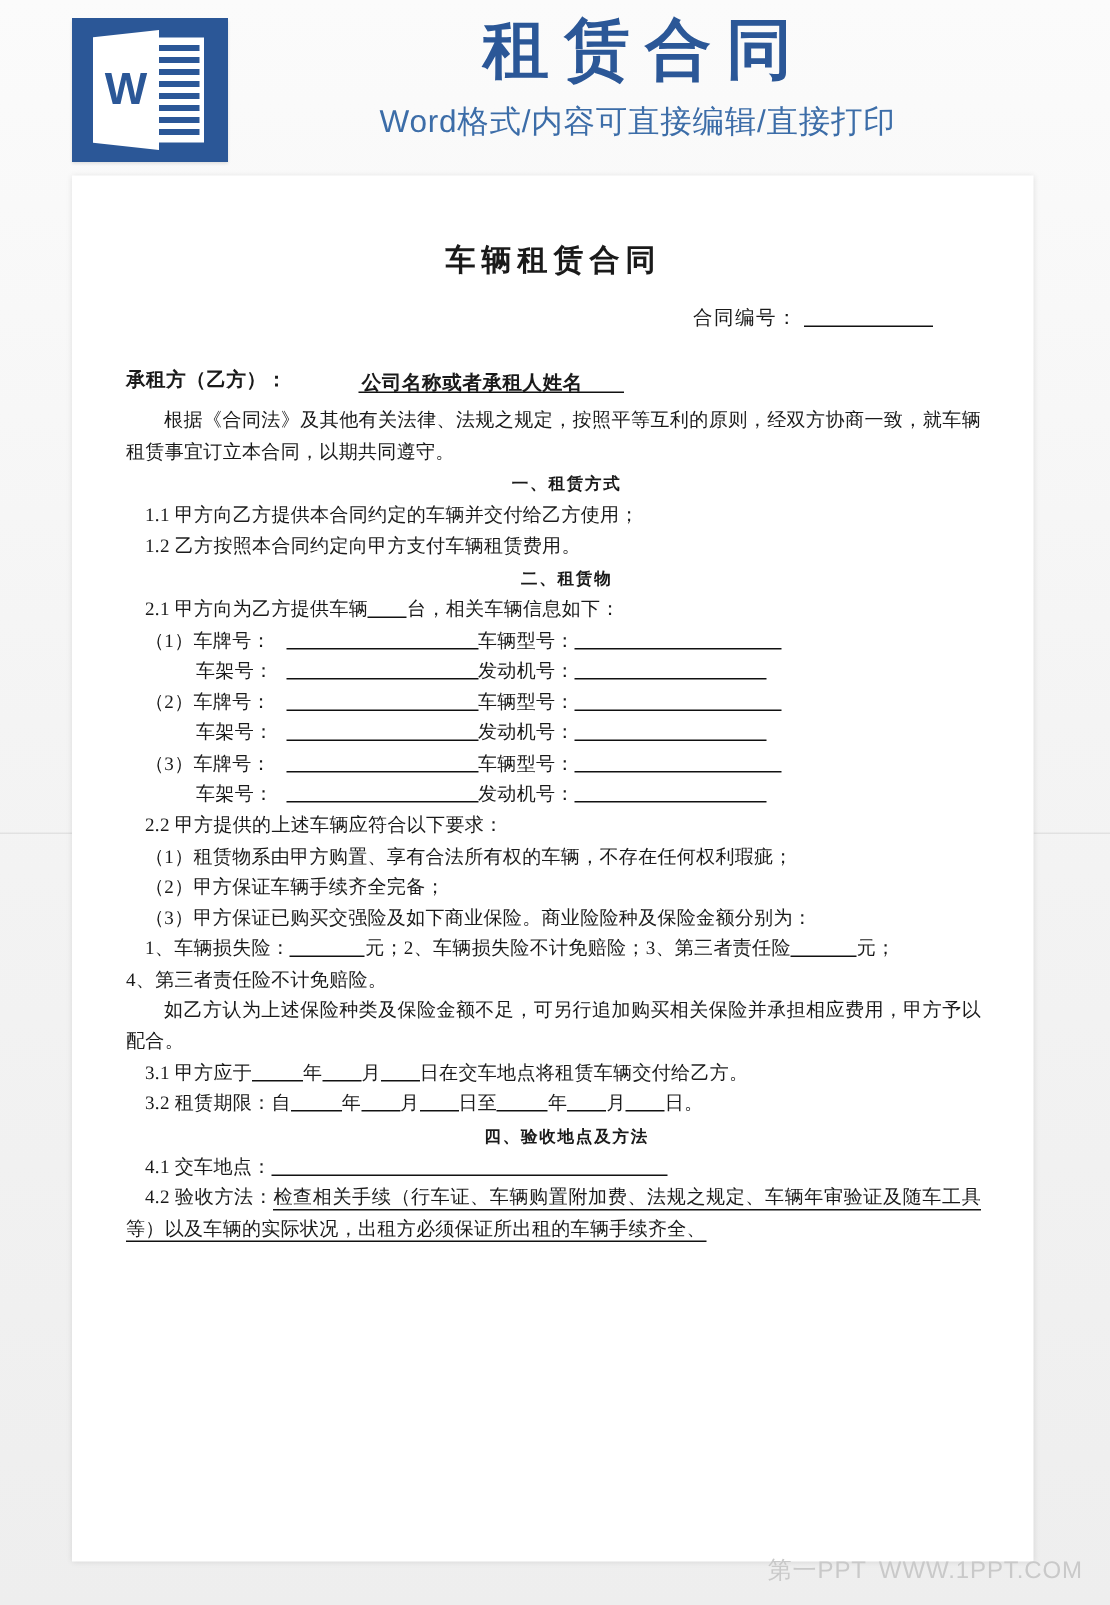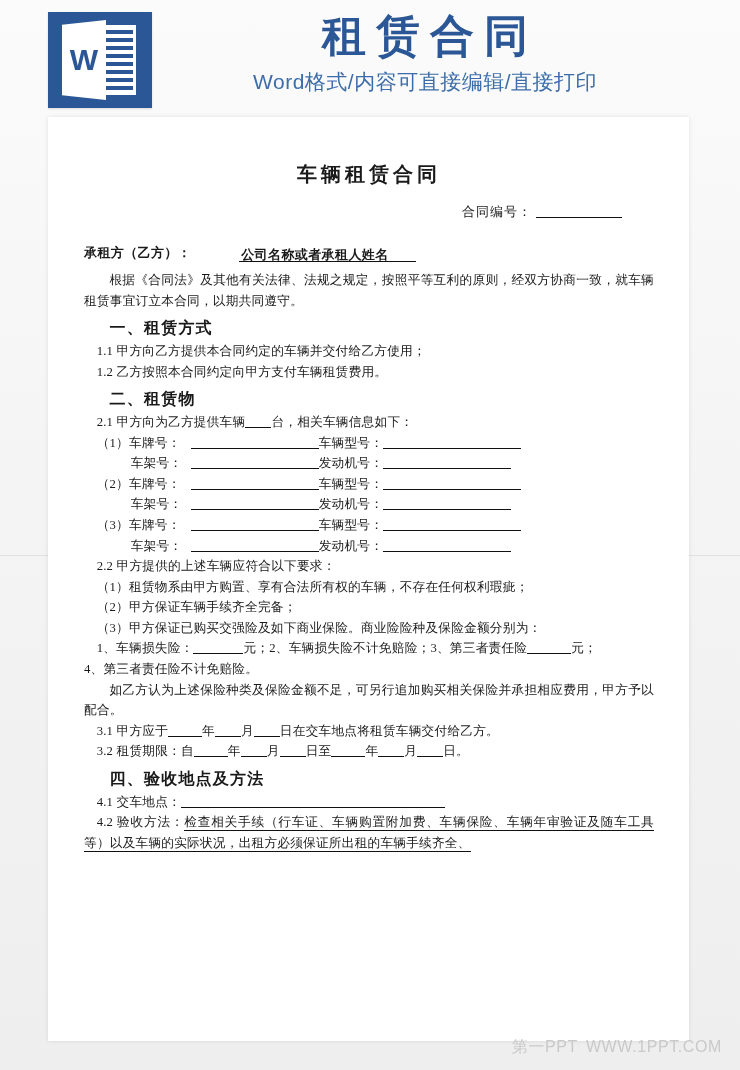--- a/index.html
+++ b/index.html
@@ -109,21 +109,21 @@
     left: 165px;
     top: 0;
     width: 520px;
     height: 117px;
     text-align: center;
   }
   #doc-badge-title {
     margin: 0;
     padding-top: 12px;
     color: #2b5797;
-    font-family: Liberation Serif, serif;
+    font-family: Liberation Mono, monospace;
     font-weight: bold;
     font-size: 44px;
     letter-spacing: 10px;
     line-height: 1.15;
     text-indent: 10px;
   }
   #doc-badge-subtitle {
     margin: 0;
     padding-top: 6px;
     color: #3c6da8;
@@ -209,25 +209,26 @@
     line-height: 1.62;
     letter-spacing: 0.2px;
     text-align: justify;
   }
   p.noindent { text-indent: 0; }
   p.l1 { text-indent: 1em; }
 
   h3.sec {
     margin: 4px 0 0 0;
     padding: 0;
-    font-size: 16px;
+    font-size: 11px;
     font-weight: bold;
     text-indent: 1.6em;
     letter-spacing: 1.2px;
     line-height: 1.62;
+    text-align: center;
   }
 
   .u {
     display: inline-block;
     border-bottom: 1.2px solid #111;
     vertical-align: -2px;
   }
   .u.w26  { width: 26px; }
   .u.w34  { width: 34px; }
   .u.w44  { width: 44px; }
@@ -369,21 +370,21 @@
         <span>3.2 租赁期限：自</span><span class="u w34"></span><span>年</span><span class="u w26"></span><span>月</span><span class="u w26"></span><span>日至</span><span class="u w34"></span><span>年</span><span class="u w26"></span><span>月</span><span class="u w26"></span><span>日。</span>
       </p>
 
       <h3 class="sec">四、验收地点及方法</h3>
 
       <p class="body l1">
         <span>4.1 交车地点：</span><span class="u w264"></span>
       </p>
 
       <p class="body l1">
-        <span>4.2 验收方法：</span><span class="underline-text">检查相关手续（行车证、车辆购置附加费、车辆保险、车辆年审验证及随车工具等）以及车辆的实际状况，出租方必须保证所出租的车辆手续齐全、</span>
+        <span>4.2 验收方法：</span><span class="underline-text">检查相关手续（行车证、车辆购置附加费、法规之规定、车辆年审验证及随车工具等）以及车辆的实际状况，出租方必须保证所出租的车辆手续齐全、</span>
       </p>
 
     </div>
   </div>
 
   <div id="watermark">
     <span>第一PPT</span><span class="sep"></span><span>WWW.1PPT.COM</span>
   </div>
 
 </div>

